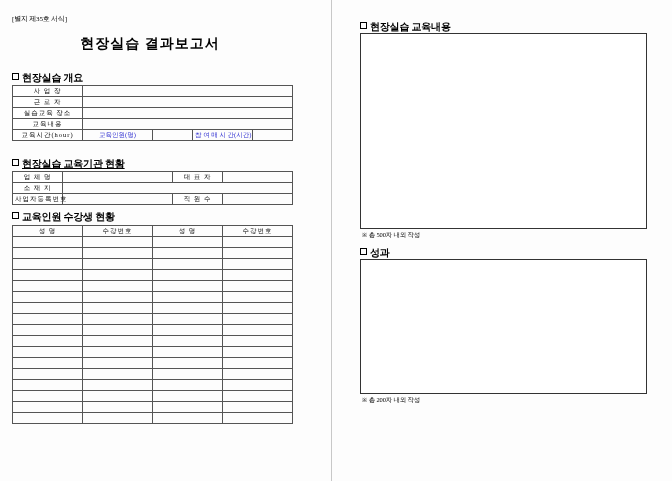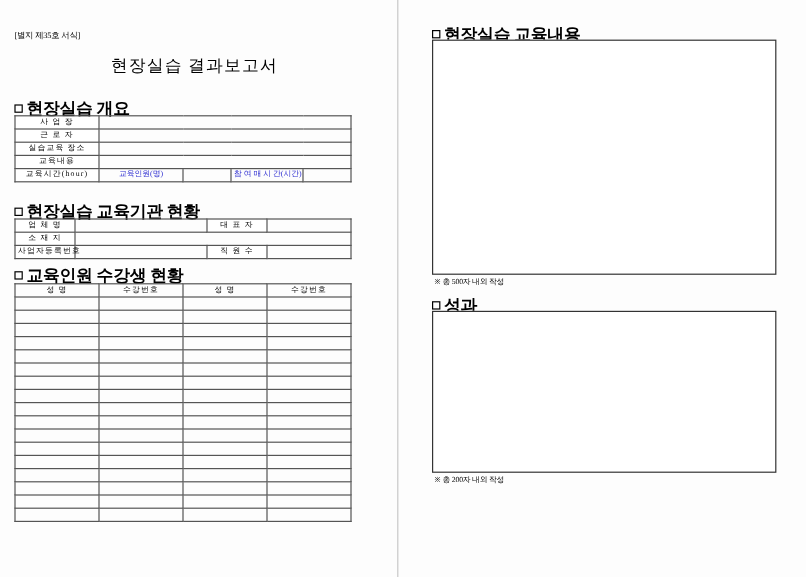--- a/index.html
+++ b/index.html
@@ -24,21 +24,21 @@
     position: absolute;
     left: 331px;
     top: 0;
     width: 1px;
     height: 481px;
     background: #c8c8c8;
   }
   .col-left {
     position: absolute;
     left: 0;
-    top: 16px;
+    top: 5px;
     width: 331px;
     height: 464px;
     padding: 0;
   }
   .col-right {
     position: absolute;
     left: 332px;
     top: 0;
     width: 340px;
     height: 481px;
@@ -51,42 +51,41 @@
     font-size: 7px;
     letter-spacing: -0.2px;
   }
   .doc-title {
     position: absolute;
     left: 0;
     top: 30px;
     width: 300px;
     text-align: center;
     font-size: 14px;
-    font-weight: normal;
+    font-weight: bold;
     letter-spacing: 1px;
-    margin-left: 12px;
   }
 
   .section-head {
-    font-size: 14px;
+    font-size: 10px;
     font-weight: bold;
     letter-spacing: -0.2px;
     white-space: nowrap;
   }
   .sq {
     display: inline-block;
     width: 5px;
     height: 5px;
     border: 1px solid #000;
     margin-right: 3px;
     vertical-align: 1px;
   }
 
   .sec1 { position: absolute; left: 12px; top: 66px; }
-  .sec2 { position: absolute; left: 12px; top: 152px; }
+  .sec2 { position: absolute; left: 12px; top: 152px; text-decoration: underline; }
   .sec3 { position: absolute; left: 12px; top: 205px; }
 
   table.grid {
     border-collapse: collapse;
     font-size: 6.5px;
     table-layout: fixed;
   }
   table.grid td {
     border: 1px solid #555;
     height: 10px;

